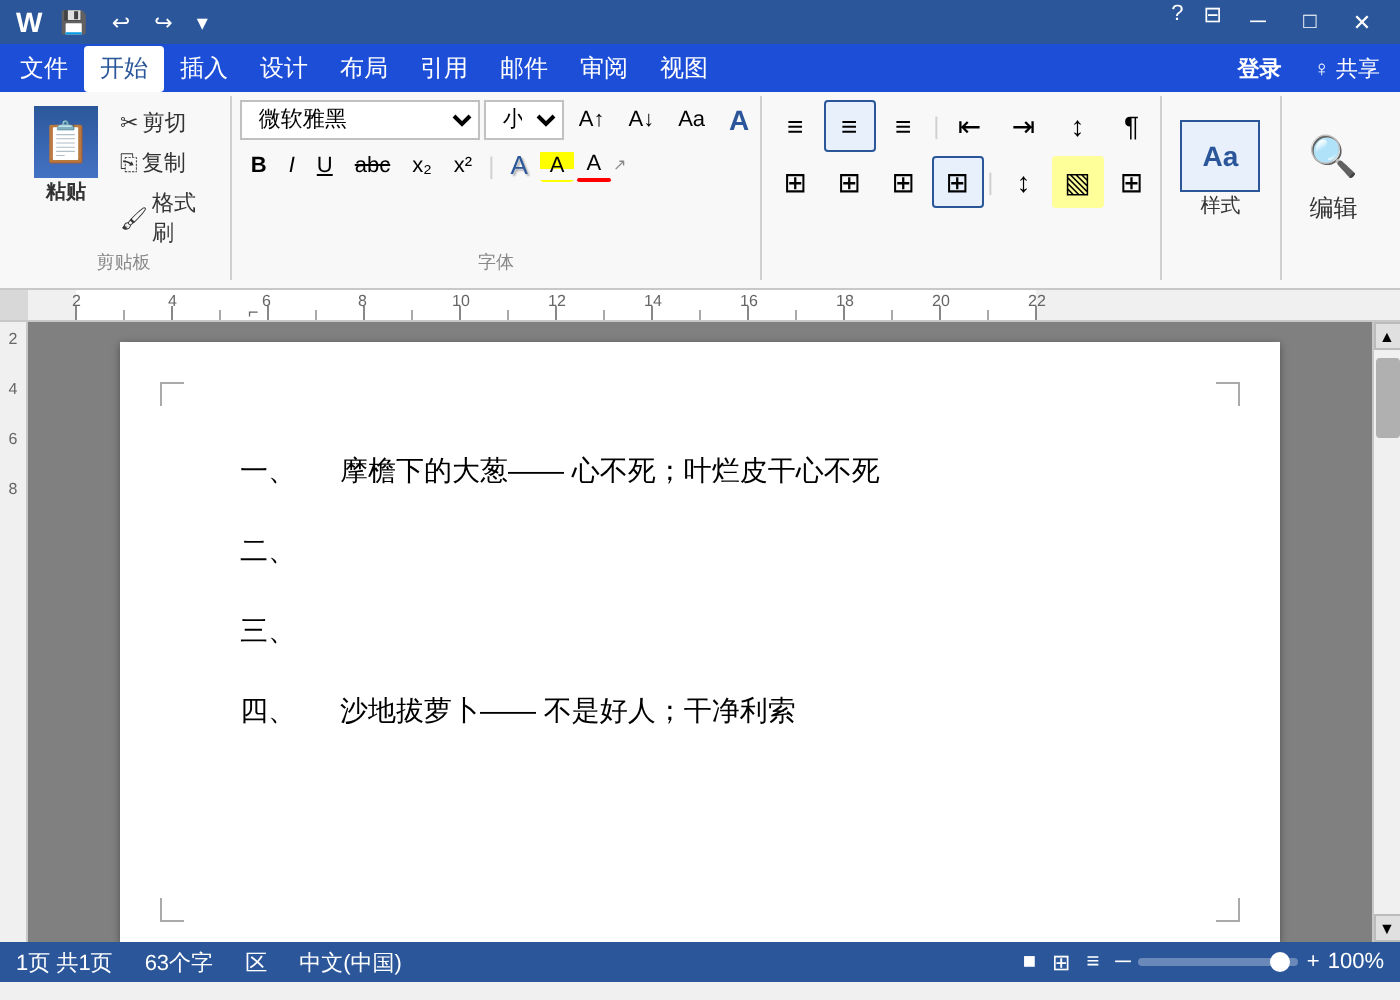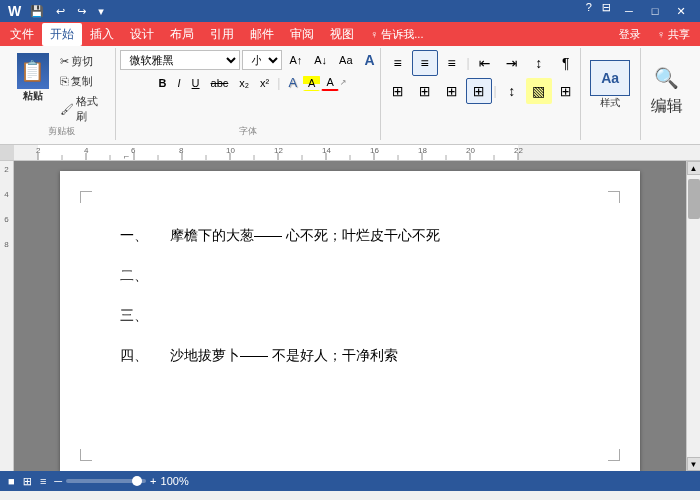--- a/index.html
+++ b/index.html
@@ -20,21 +20,21 @@
     #title-bar .win-controls { display: flex; gap: 4px; }
     .win-btn {
       width: 22px; height: 22px;
       display: flex; align-items: center; justify-content: center;
       color: white; font-size: 11px; cursor: pointer;
     }
     .qa-btn { color: white; font-size: 11px; cursor: pointer; padding: 1px 3px; }
 
     
     #menu-bar {
-      background: #ef4444;
+      background: #1d4ed8;
       height: 24px;
       display: flex;
       align-items: center;
       padding: 0 2px;
     }
     .menu-item {
       color: white;
       padding: 3px 8px;
       font-size: 12px;
       cursor: pointer;
@@ -196,21 +196,21 @@
       border-right: 1px solid #d0d0d0;
       padding: 2px 4px 14px 4px;
       position: relative;
       min-width: 50px;
     }
     .r-section:last-child { border-right: none; }
     .r-section-label {
       font-size: 9px; color: #888;
       position: absolute; bottom: 2px; left: 0; right: 0; text-align: center;
     }
-    .r-section-content { display: flex; flex-wrap: wrap; gap: 1px; align-items: center; }
+    .r-section-content { display: flex; flex-wrap: wrap; gap: 1px; align-items: flex-start; }
     .r-icon-btn {
       width: 26px; height: 26px;
       display: flex; flex-direction: column; align-items: center; justify-content: center;
       cursor: pointer; border-radius: 2px; font-size: 14px;
       border: 1px solid transparent;
     }
 
     .font-controls-top { display: flex; gap: 2px; align-items: center; margin-bottom: 2px; }
     .font-controls-bottom { display: flex; gap: 1px; align-items: center; }
 
@@ -245,23 +245,22 @@
 <div id="menu-bar">
   <div class="menu-item">文件</div>
   <div class="menu-item active">开始</div>
   <div class="menu-item">插入</div>
   <div class="menu-item">设计</div>
   <div class="menu-item">布局</div>
   <div class="menu-item">引用</div>
   <div class="menu-item">邮件</div>
   <div class="menu-item">审阅</div>
   <div class="menu-item">视图</div>
-  <div class="menu-item" style="font-size:11px;">♀ 告诉我...</div>
   <div style="flex:1;"></div>
-  <div class="menu-item" style="font-size:11px;">登录</div>
+  <div class="menu-item" style="font-size:11px;font-weight:bold;">登录</div>
   <div class="menu-item" style="font-size:11px;">♀ 共享</div>
 </div>
 
 <div id="ribbon">
   <div class="ribbon-sections">
 
     <div class="r-section" style="min-width:80px;">
       <div class="r-section-content" style="align-items:stretch;">
         <div style="display:flex;gap:2px;">
           <div class="big-btn-wrap" style="border:1px solid transparent;">
@@ -345,21 +344,21 @@
           <div style="width:40px;height:36px;border:1px solid #2b579a;display:flex;align-items:center;justify-content:center;font-size:14px;font-weight:bold;color:#2b579a;background:#e8f0fb;">Aa</div>
           <span style="font-size:10px;">样式</span>
         </div>
       </div>
     </div>
 
     <div class="r-section" style="min-width:40px;border-right:none;">
       <div class="r-section-content" style="flex-direction:column;align-items:center;justify-content:center;padding-top:8px;">
         <div class="big-btn-wrap">
           <div style="width:36px;height:36px;display:flex;align-items:center;justify-content:center;font-size:20px;">🔍</div>
-          <span style="font-size:16px;">编辑</span>
+          <span style="font-size:12px;">编辑</span>
         </div>
       </div>
     </div>
   </div>
 </div>
 
 <div id="ruler-h" style="display:flex;align-items:center;padding-left:28px;font-size:9px;color:#666;background:#f0f0f0;height:16px;border-bottom:1px solid #c8c8c8;">
   <div style="width:14px;background:#d8d8d8;height:100%;position:absolute;left:0;top:0;"></div>
   <div style="position:relative;height:100%;flex:1;overflow:hidden;">
 
@@ -442,20 +441,26 @@
 
   <div id="v-scrollbar" style="width:14px;background:#f0f0f0;border-left:1px solid #c8c8c8;display:flex;flex-direction:column;align-items:center;">
     <div class="scroll-btn">▲</div>
     <div class="scroll-thumb"></div>
     <div style="flex:1;"></div>
     <div class="scroll-btn">▼</div>
   </div>
 </div>
 
 <div id="status-bar">
+  <div class="status-left">
+    <span><span>1页</span> <span>共1页</span></span>
+    <span>63个字</span>
+    <span>区</span>
+    <span>中文(中国)</span>
+  </div>
   <div class="status-right">
     <span style="cursor:pointer;">■</span>
     <span style="cursor:pointer;">⊞</span>
     <span style="cursor:pointer;">≡</span>
     <div class="zoom-slider">
       <span style="cursor:pointer;">─</span>
       <div class="zoom-track">
         <div class="zoom-thumb"></div>
       </div>
       <span style="cursor:pointer;">+</span>

